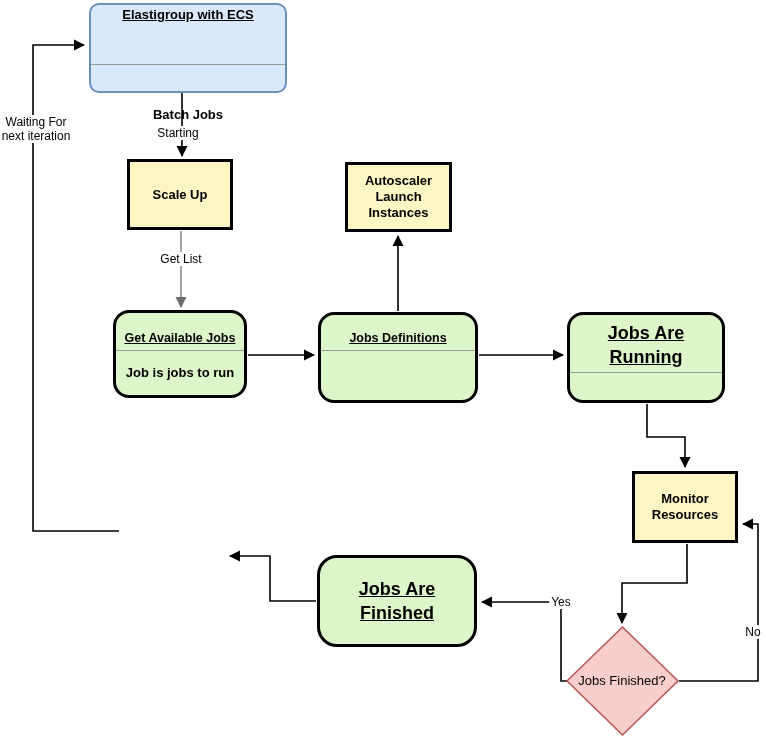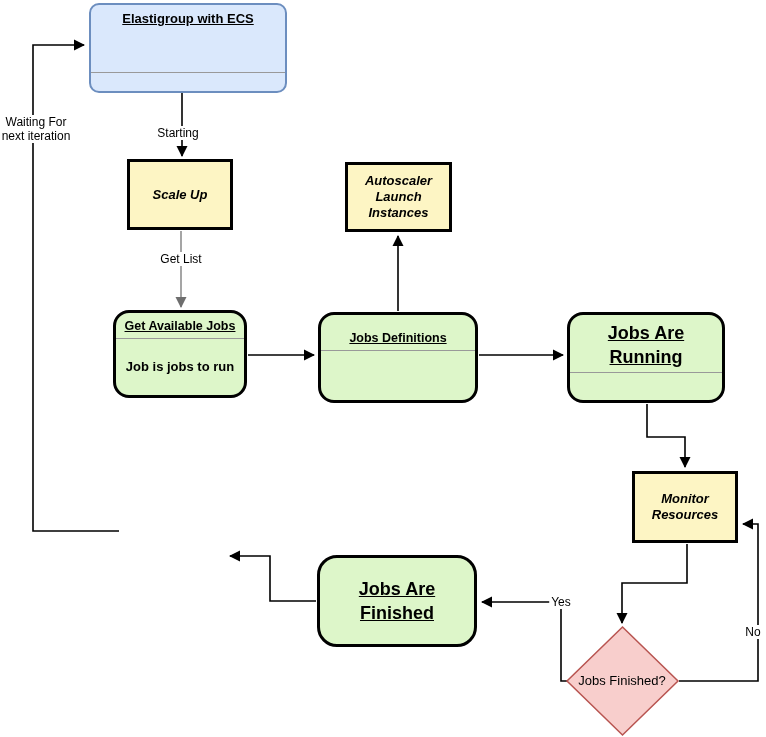--- a/index.html
+++ b/index.html
@@ -24,29 +24,29 @@
     font-weight:700;font-size:13px;text-decoration:underline;text-align:center;
   }
   .sect-title.big{font-size:18px;line-height:24px;flex-direction:column;}
   .divider{height:0;border-bottom:1px solid var(--divider);}
   .sect-body{
     flex:1;display:flex;flex-direction:column;align-items:center;justify-content:center;
     font-weight:700;font-size:13px;line-height:16px;text-align:center;
   }
   .center-lines{
     flex:1;display:flex;flex-direction:column;align-items:center;justify-content:center;
-    font-weight:700;font-size:13px;line-height:16px;text-align:center;font-style:italic;
+    font-weight:700;font-size:13px;line-height:16px;text-align:center;
   }
   
   #node-start{left:89px;top:3px;width:198px;height:90px;}
   #node-start .sect-title{height:23px;padding-top:2px;}
   #node-scale-up{left:127px;top:159px;width:106px;height:71px;}
   #node-autoscaler{left:345px;top:162px;width:107px;height:70px;}
   #node-get-available-jobs{left:113px;top:310px;width:134px;height:88px;}
-  #node-get-available-jobs .sect-title{height:25px;padding-top:0;font-size:12.5px;}
+  #node-get-available-jobs .sect-title{height:25px;padding-top:12px;font-size:12.5px;}
   #node-jobs-definitions{left:318px;top:312px;width:160px;height:91px;}
   #node-jobs-definitions .sect-title{height:25px;padding-top:10px;font-size:12.5px;}
   #node-jobs-are-running{left:567px;top:312px;width:158px;height:91px;}
   #node-jobs-are-running .sect-title{height:54px;padding-top:3px;}
   #node-monitor-resources{left:632px;top:471px;width:106px;height:72px;}
   #node-jobs-are-finished{left:317px;top:555px;width:160px;height:92px;border-radius:20px;}
   #node-scale-down{left:120px;top:521px;width:106px;height:69px;}
   
   .edge-label{
     position:absolute;z-index:3;transform:translate(-50%,-50%);
@@ -86,20 +86,21 @@
     <polyline points="316,601 270,601 270,556 230,556" fill="none" stroke="#000000" stroke-width="1.6" marker-end="url(#arrow-black)"></polyline>
     <polyline points="119,531 33,531 33,45 84,45" fill="none" stroke="#000000" stroke-width="1.6" marker-end="url(#arrow-black)"></polyline>
     <polyline points="679,681 758,681 758,524 743,524" fill="none" stroke="#000000" stroke-width="1.6" marker-end="url(#arrow-black)"></polyline>
 
     <polygon points="622.5,627 678,681 622.5,735 567,681" fill="#f8cecc" stroke="#b85450" stroke-width="1.5"></polygon>
   </svg>
 
   <div class="node blue" id="node-start">
     <div class="sect-title">Elastigroup with ECS</div>
     <div class="divider"></div>
+    <div class="sect-body">Batch Jobs</div>
   </div>
 
   <div class="node yellow" id="node-scale-up">
     <div class="center-lines">Scale Up</div>
   </div>
 
   <div class="node yellow" id="node-autoscaler">
     <div class="center-lines">
       <span>Autoscaler</span>
       <span>Launch</span>

